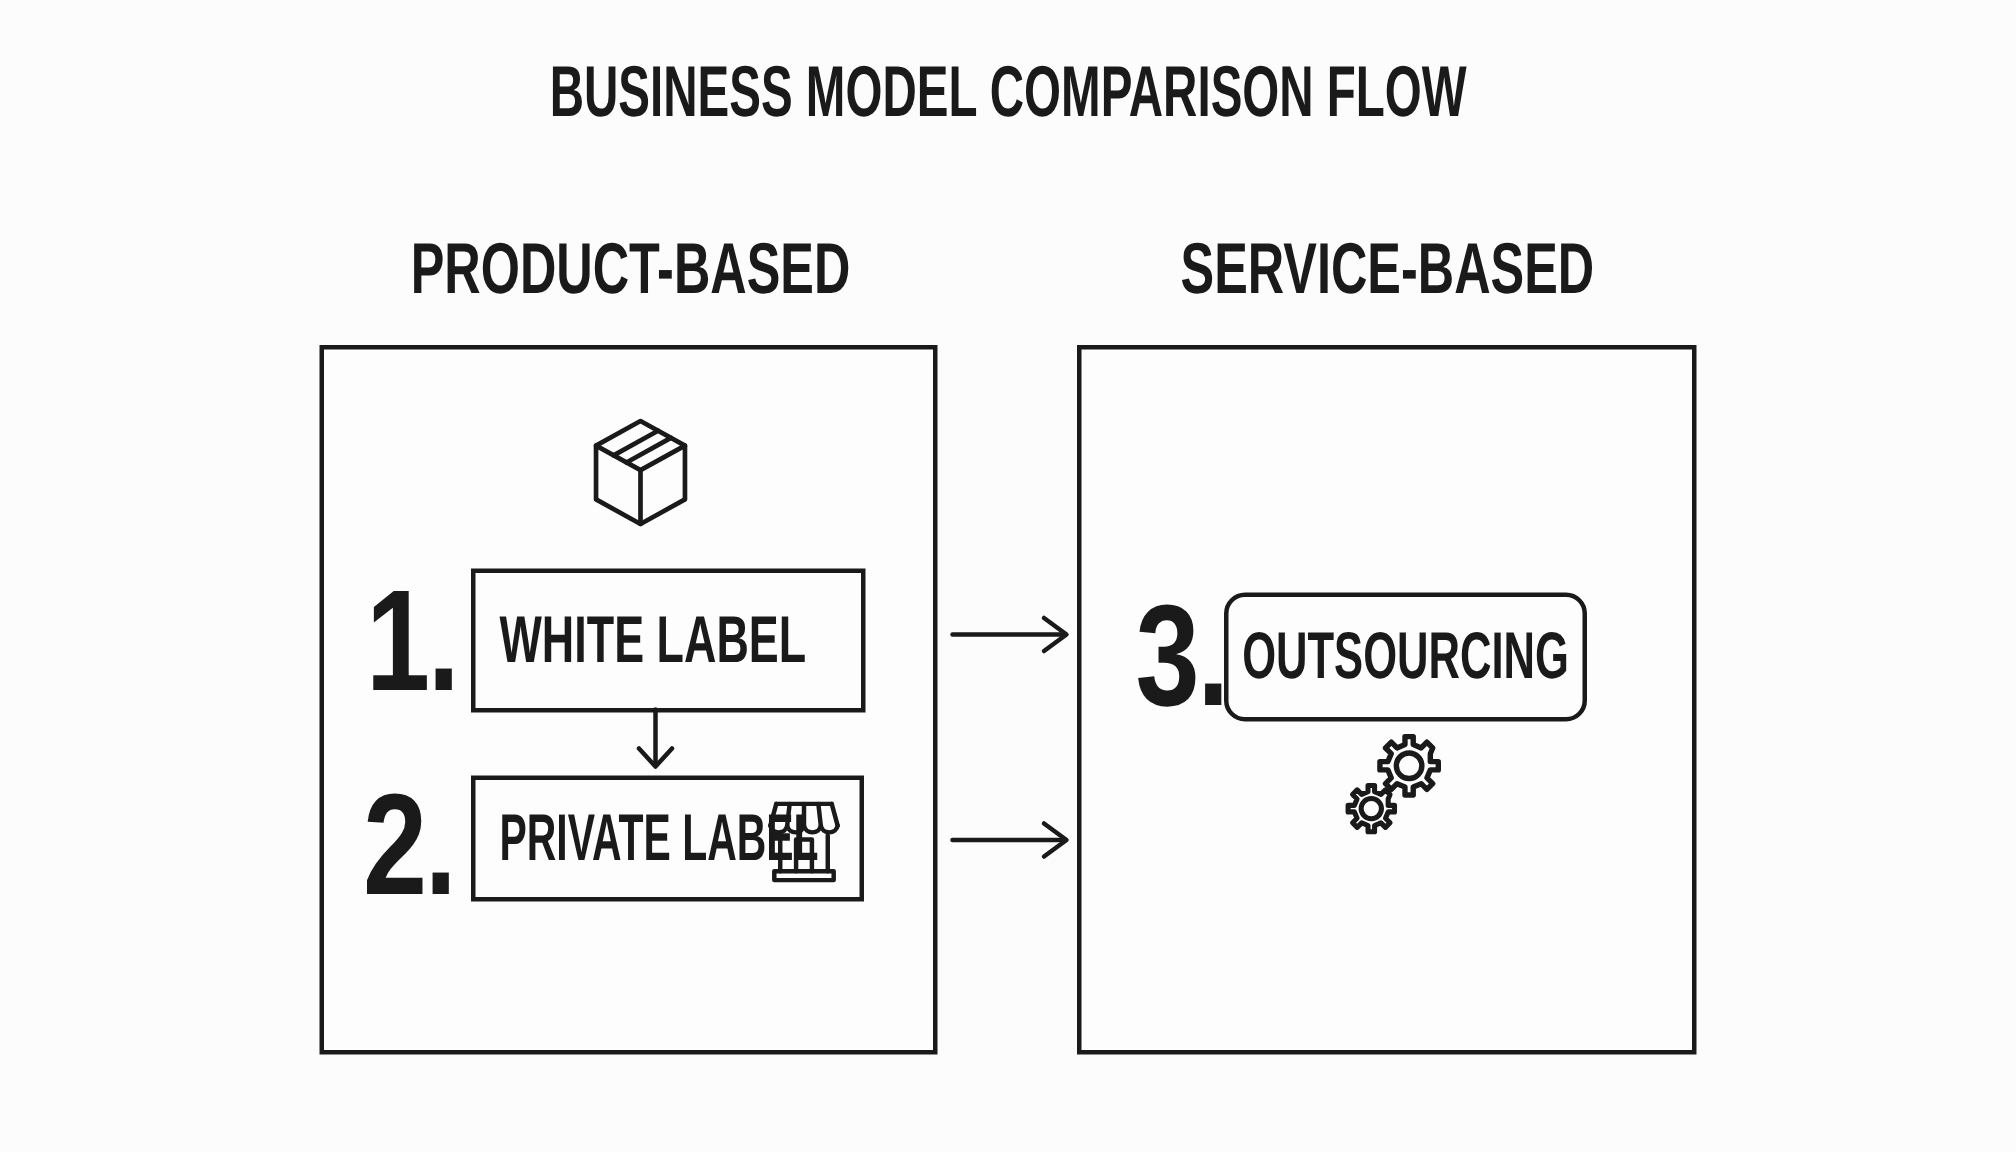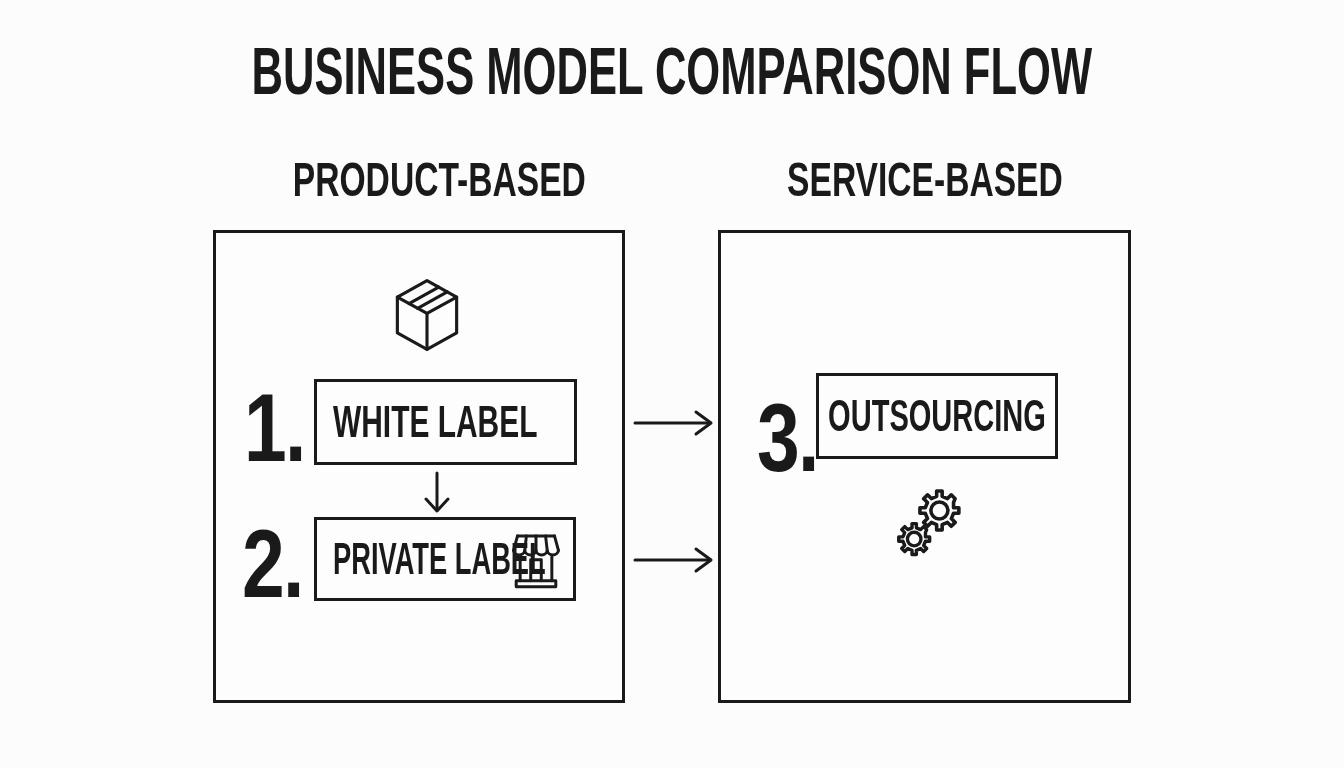--- a/index.html
+++ b/index.html
@@ -24,34 +24,34 @@
   }
   .cond-left {
     transform-origin: left center;
   }
   .title {
     position: absolute;
     left: 0;
     top: 38px;
     width: 1344px;
     text-align: center;
-    font-size: 66px;
+    font-size: 48px;
     font-weight: 700;
     letter-spacing: 0px;
     line-height: 1;
   }
   .col-header {
     position: absolute;
     top: 156px;
     text-align: center;
     font-size: 48px;
     font-weight: 700;
     line-height: 1;
   }
-  .col-header.left  { left: 230px; width: 412px; }
+  .col-header.left  { left: 211px; width: 412px; }
   .col-header.right { left: 718px; width: 413px; text-align: center; }
   .panel {
     position: absolute;
     top: 230px;
     height: 467px;
     border: 3px solid #1a1a1a;
     background: #fdfdfd;
   }
   .panel.left  { left: 213px; width: 406px; }
   .panel.right { left: 718px; width: 407px; }
@@ -110,21 +110,21 @@
         <path d="M12,27 L50,48 L88,27"></path>
         <path d="M50,48 L50,94"></path>
         <path d="M27,35.4 L65,14.3"></path>
         <path d="M38,41.4 L76,20.4"></path>
       </svg>
     </div>
 
     <div class="num" style="left:28px; top:156px;">
       <span class="cond">1.</span>
     </div>
-    <div class="labelbox align-left" style="left:98px; top:146px; width:263px; height:86px;">
+    <div class="labelbox align-left" style="left:98px; top:146px; width:263px; height:96px;">
       <span class="boxtext cond cond-left" style="transform:scaleX(0.68)">WHITE LABEL</span>
     </div>
 
     <div class="icon" style="left:206px; top:238px;">
       <svg width="30" height="44" viewBox="0 0 30 44" fill="none" stroke="#1a1a1a" stroke-width="3" stroke-linecap="round" stroke-linejoin="round">
         <path d="M15,2 L15,38"></path>
         <path d="M4,28 L15,40 L26,28"></path>
       </svg>
     </div>
 
@@ -151,21 +151,21 @@
         </svg>
       </div>
     </div>
   </div>
 
   <div class="panel right">
 
     <div class="num" style="left:36px; top:166px;">
       <span class="cond">3.</span>
     </div>
-    <div class="labelbox align-center" style="left:95px; top:140px; width:242px; height:86px;">
+    <div class="labelbox align-center" style="left:95px; top:162px; width:242px; height:86px;border-radius:14px;">
       <span class="boxtext cond" style="transform:scaleX(0.66)">OUTSOURCING</span>
     </div>
 
     <div class="icon" style="left:168px; top:254px;">
       <svg width="84" height="84" viewBox="0 0 100 100" stroke="#1a1a1a" stroke-linejoin="round">
         <g transform="translate(60,28) scale(0.78)" fill="#fdfdfd" stroke-width="5.5">
           <path d="M21.6,-4.2 L29.7,-4.2 L29.7,4.2 L21.6,4.2 L18.2,12.3 L24,18.1 L18.1,24 L12.3,18.2 L4.2,21.6 L4.2,29.7 L-4.2,29.7 L-4.2,21.6 L-12.3,18.2 L-18.1,24 L-24,18.1 L-18.2,12.3 L-21.6,4.2 L-29.7,4.2 L-29.7,-4.2 L-21.6,-4.2 L-18.2,-12.3 L-24,-18.1 L-18.1,-24 L-12.3,-18.2 L-4.2,-21.6 L-4.2,-29.7 L4.2,-29.7 L4.2,-21.6 L12.3,-18.2 L18.1,-24 L24,-18.1 L21.6,-12.3 Z"></path>
           <circle cx="0" cy="0" r="13" fill="#fdfdfd"></circle>
         </g>
         <g transform="translate(30,62) scale(0.62)" fill="#fdfdfd" stroke-width="6.5">

